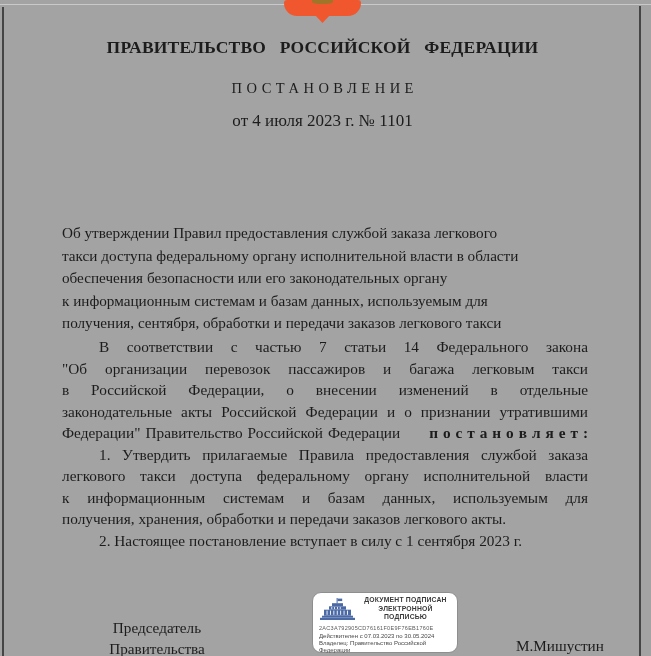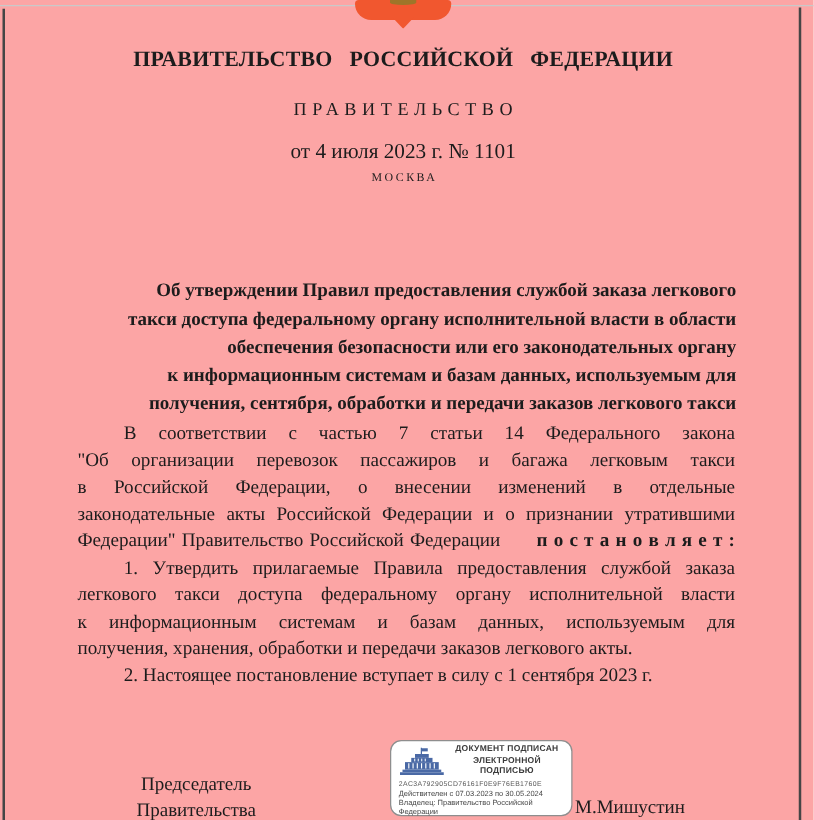--- a/index.html
+++ b/index.html
@@ -1,17 +1,17 @@
 <!DOCTYPE html>
 <html lang="ru" style="--emblem: #F1572F; --stamp-building: #4A69A5;"><head>
 <meta charset="utf-8">
 <style>
   html,body{margin:0;padding:0;background:#fff;}
   .page{
-    position:relative;width:651px;height:656px;background:#fca5a5;
+    position:relative;width:651px;height:656px;background:#a3a3a3;
     font-family:"Liberation Serif","DejaVu Serif",serif;color:#1c1c1c;
     overflow:hidden;
   }
   .topline{position:absolute;left:0;right:0;top:4px;height:1px;background:#c9c9c9;}
   .vline-left{position:absolute;left:2px;top:7px;bottom:0;width:2px;background:#454545;}
   .vline-right{position:absolute;left:639px;top:6px;bottom:0;width:2px;background:#454545;}
 
   .emblem{position:absolute;left:284px;top:0;width:77px;height:16px;
     background:var(--emblem,#F1572F);border-radius:3px 3px 13px 13px;}
   .emblem-tip{position:absolute;left:314px;top:14px;width:17px;height:9px;
@@ -19,32 +19,32 @@
   .emblem-accent{position:absolute;left:312px;top:0;width:21px;height:4px;
     background:#8f7a28;border-radius:0 0 50% 50%;opacity:.85;}
 
   .hcenter{position:absolute;left:0;width:645px;text-align:center;}
   .org{top:37px;font-size:17.5px;font-weight:bold;word-spacing:9px;letter-spacing:.2px;}
   .doctype{top:80px;font-size:14.5px;letter-spacing:4.5px;text-indent:4.5px;}
   .dateline{top:111px;font-size:17px;}
   .city{top:138px;font-size:9.5px;letter-spacing:2px;text-indent:2px;}
 
   .doc-title{position:absolute;top:222px;left:62px;width:527px;
-    font-weight:bold;font-size:15.2px;line-height:22.5px;text-align:right;}
+    font-weight:normal;font-size:15.2px;line-height:22.5px;text-align:left;}
   .doc-title div{white-space:nowrap;}
 
   .body-text{position:absolute;top:336px;left:62px;width:526px;
     font-size:15.3px;line-height:21.5px;}
   .bline{text-align:justify;text-align-last:justify;}
   .bline.noStretch{text-align:left;text-align-last:left;}
   .bline.ind{text-indent:37px;}
 
   .sig-left{position:absolute;top:617px;left:68px;width:178px;text-align:center;
     font-size:15.2px;line-height:21px;}
-  .sig-name{position:absolute;top:637px;left:460px;font-size:15.2px;}
+  .sig-name{position:absolute;top:637px;left:516px;font-size:15.2px;}
 
   .stamp{position:absolute;top:592px;left:312px;width:146px;height:61px;
     border:1.5px solid #8e8e8e;border-radius:9px;box-sizing:border-box;
     padding:3px 5px 2px 6px;background:#fff;
     font-family:"Liberation Sans","DejaVu Sans",sans-serif;}
   .stamp-head{display:flex;align-items:center;gap:3px;}
   .stamp-icon{width:37px;height:22px;flex:0 0 auto;color:var(--stamp-building,#4A69A5);}
   .stamp-title{flex:1;text-align:center;font-size:6.8px;line-height:8.5px;
     color:#3a3a3a;letter-spacing:.2px;font-weight:bold;}
   .stamp-cert{font-size:5.5px;color:#5a5a5a;margin-top:3px;letter-spacing:.3px;}
@@ -58,23 +58,22 @@
 
   <div class="topline"></div>
   <div class="vline-left"></div>
   <div class="vline-right"></div>
 
   <div class="emblem"></div>
   <div class="emblem-tip"></div>
   <div class="emblem-accent"></div>
 
   <div class="hcenter org">ПРАВИТЕЛЬСТВО РОССИЙСКОЙ ФЕДЕРАЦИИ</div>
-  <div class="hcenter doctype">ПРАВИТЕЛЬСТВО</div>
+  <div class="hcenter doctype">ПОСТАНОВЛЕНИЕ</div>
   <div class="hcenter dateline">от 4 июля 2023 г. № 1101</div>
-  <div class="hcenter city">МОСКВА</div>
 
   <div class="doc-title">
       <div>Об утверждении Правил предоставления службой заказа легкового</div>
       <div>такси доступа федеральному органу исполнительной власти в области</div>
       <div>обеспечения безопасности или его законодательных органу</div>
       <div>к информационным системам и базам данных, используемым для</div>
       <div>получения, сентября, обработки и передачи заказов легкового такси</div>
     </div>
 
   <div class="body-text">

